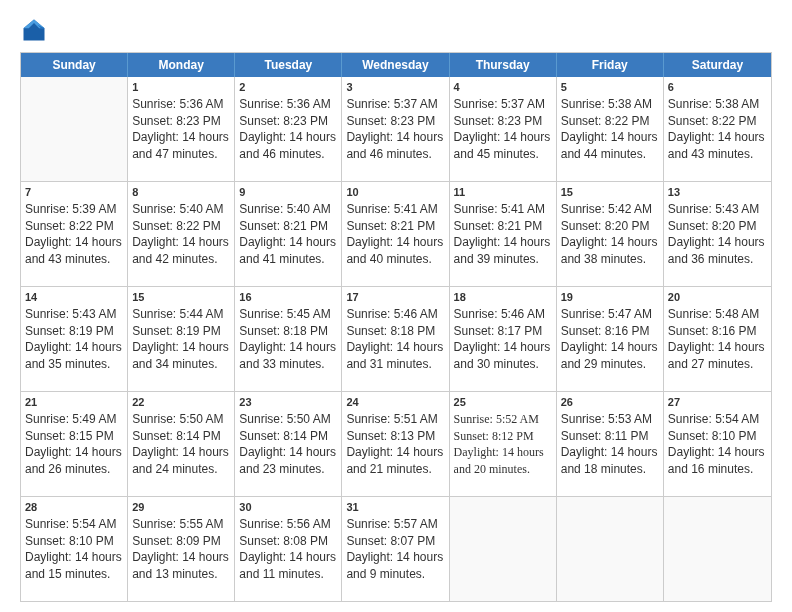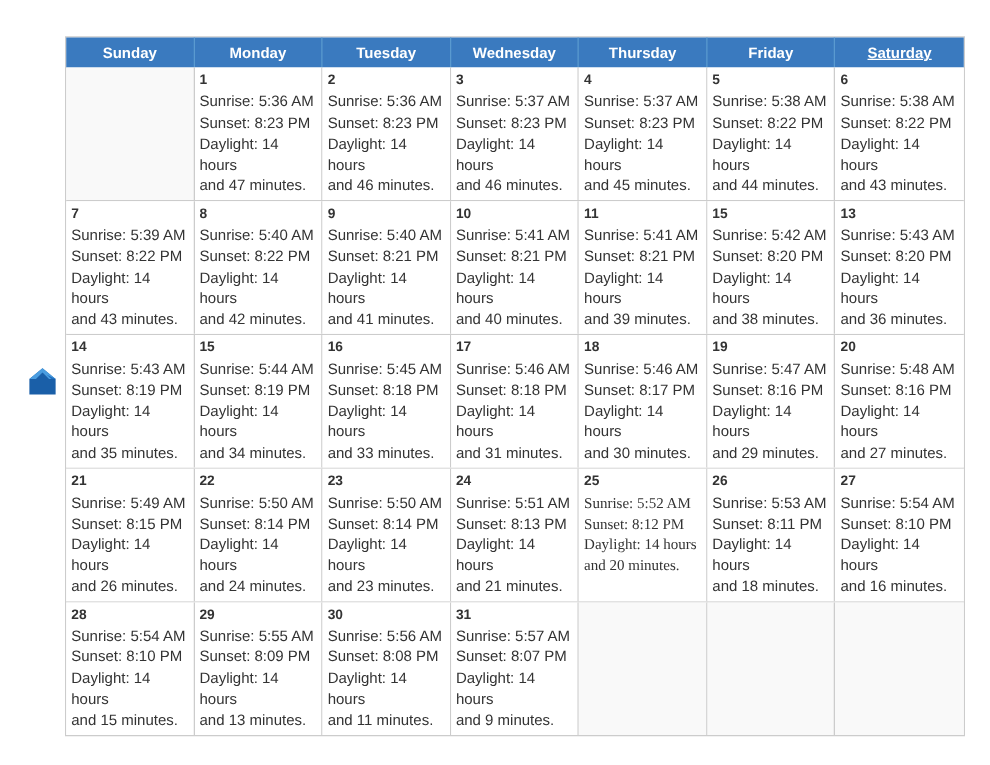--- a/index.html
+++ b/index.html
@@ -8,21 +8,21 @@
       height: 612px;
       font-family: Arial, sans-serif;
       background: #fff;
       overflow: hidden;
     }
     .page {
       width: 792px;
       height: 612px;
       padding: 16px 20px 10px 20px;
       display: flex;
-      align-items: center;
+      flex-direction: column;
     }
     .header {
       display: flex;
       justify-content: space-between;
       align-items: flex-start;
       margin-bottom: 8px;
     }
     .logo {
       display: flex;
       align-items: center;
@@ -69,21 +69,20 @@
     .calendar-header-cell {
       color: white;
       font-size: 12px;
       font-weight: bold;
       text-align: center;
       padding: 5px 2px;
       border-right: 1px solid #5a9ad0;
     }
     .calendar-header-cell:last-child {
       border-right: none;
-      text-decoration: underline;
     }
     .calendar-body {
       flex: 1;
       display: flex;
       flex-direction: column;
     }
     .calendar-row {
       display: grid;
       grid-template-columns: repeat(7, 1fr);
       flex: 1;

